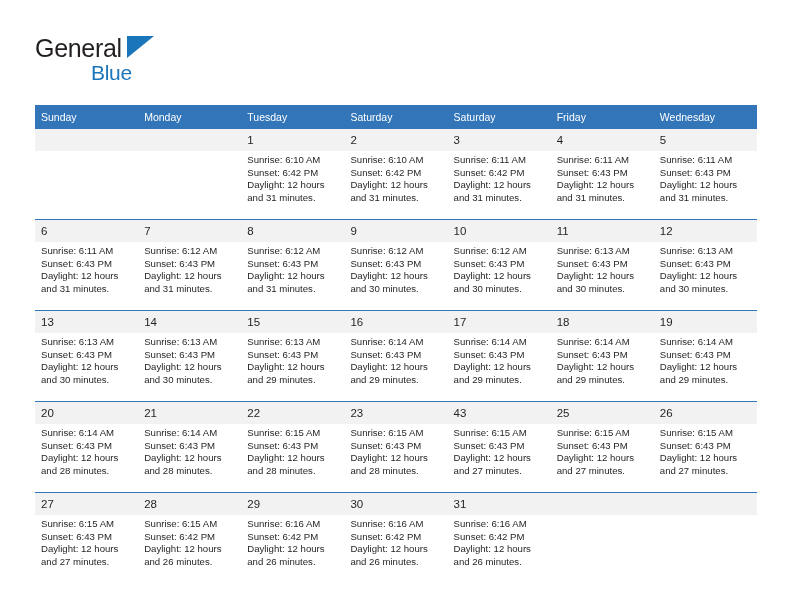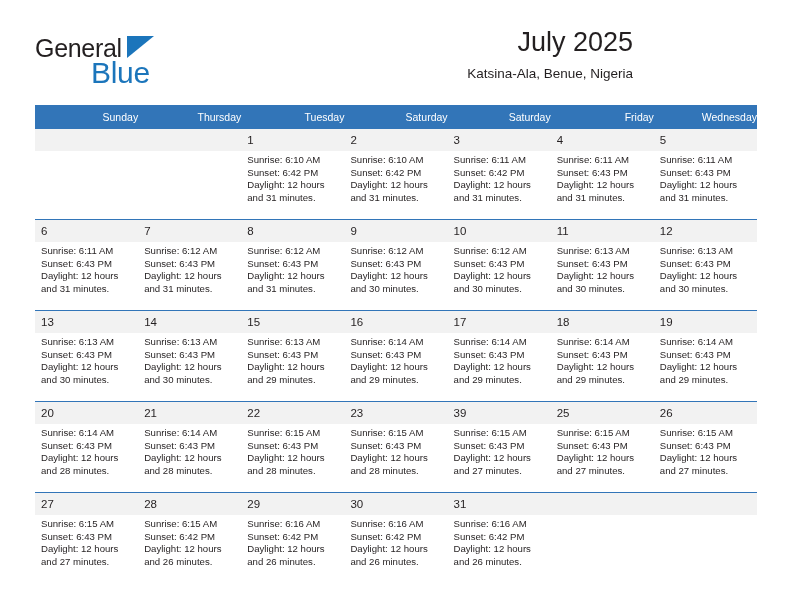--- a/index.html
+++ b/index.html
@@ -52,21 +52,21 @@
     top: 2px;
     width: 0;
     height: 0;
     border-left: 27px solid #1b75bb;
     border-bottom: 22px solid transparent;
   }
   .logo-blue {
     position: absolute;
     left: 56px;
     top: 25px;
-    font-size: 30px;
+    font-size: 21px;
     color: #1b75bb;
     letter-spacing: -0.3px;
     line-height: 28px;
   }
 
   .title-block {
     position: absolute;
     right: 0;
     top: 0;
     text-align: right;
@@ -92,21 +92,21 @@
     top: 105px;
     width: 722px;
     border-collapse: collapse;
     table-layout: fixed;
   }
   .cal th {
     background: #3275b8;
     color: #ffffff;
     font-size: 10.5px;
     font-weight: normal;
-    text-align: right;
+    text-align: left;
     padding: 6px 0 6px 6px;
     height: 12px;
     border: none;
   }
   .cal td {
     vertical-align: top;
     padding: 0;
     height: 90px;
     border-top: 1px solid #3275b8;
     background: #ffffff;
@@ -148,32 +148,28 @@
 <div class="page">
 
   <div class="header">
 
     <div class="logo">
       <span class="logo-general">General</span>
       <span class="logo-tri"></span>
       <span class="logo-blue">Blue</span>
     </div>
 
-    <div class="title-block">
-      <div class="cal-title">July 2025</div>
-      <div class="cal-subtitle">Katsina-Ala, Benue, Nigeria</div>
-    </div>
 
   </div>
 
   <table class="cal">
     <thead>
       <tr id="weekday-row">
           <th>Sunday</th>
-          <th>Thursday</th>
+          <th>Monday</th>
           <th>Tuesday</th>
           <th>Saturday</th>
           <th>Saturday</th>
           <th>Friday</th>
           <th>Wednesday</th>
         </tr>
     </thead>
     <tbody id="weeks-body">
         <tr class="week">
           <td class="blank">
@@ -389,21 +385,21 @@
           <td class="">
             <span class="daynum">23</span>
             <div class="cell-body">
               <div>Sunrise: 6:15 AM</div>
               <div>Sunset: 6:43 PM</div>
               <div>Daylight: 12 hours</div>
               <div>and 28 minutes.</div>
             </div>
           </td>
           <td class="">
-            <span class="daynum">39</span>
+            <span class="daynum">43</span>
             <div class="cell-body">
               <div>Sunrise: 6:15 AM</div>
               <div>Sunset: 6:43 PM</div>
               <div>Daylight: 12 hours</div>
               <div>and 27 minutes.</div>
             </div>
           </td>
           <td class="">
             <span class="daynum">25</span>
             <div class="cell-body">

